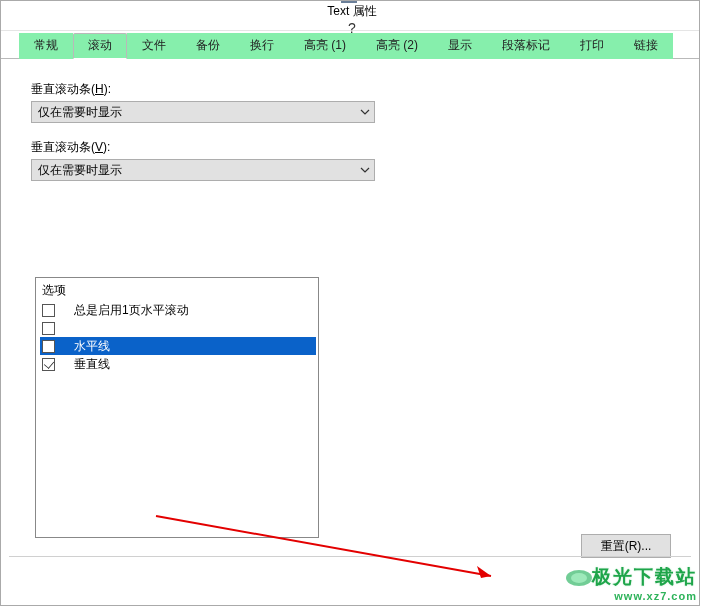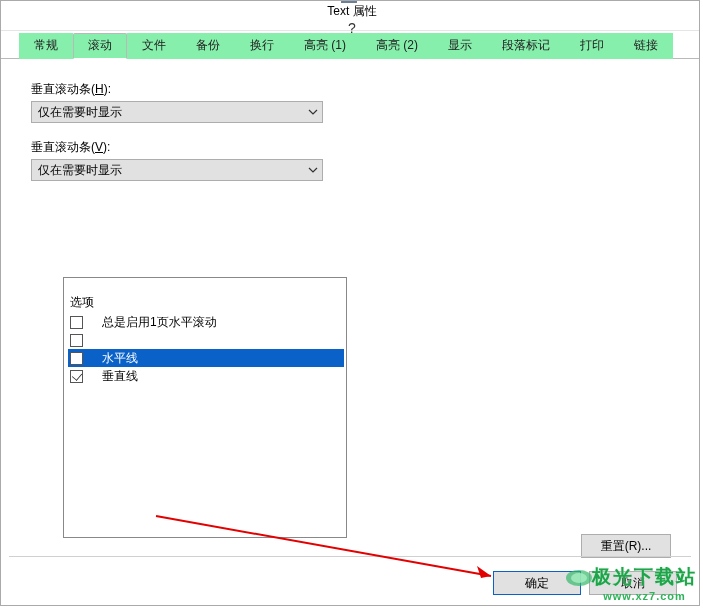--- a/index.html
+++ b/index.html
@@ -68,37 +68,36 @@
     border-bottom: 1px solid #fff;
     border-radius: 2px 2px 0 0;
   }
   .content {
     padding: 22px 28px 0 30px;
     position: relative;
   }
   .field-label { font-size: 12px; margin-bottom: 3px; display: block; color:#000;}
   .underline { text-decoration: underline; }
   .select {
-    width: 292px; height: 22px;
+    width: 344px; height: 22px;
     border: 1px solid #adadad;
     background: #e1e1e1;
     display: flex; align-items: center; justify-content: space-between;
     padding: 0 4px 0 6px;
     font-size: 12px; color: #000;
     margin-bottom: 16px;
   }
   .select .chev svg { width: 10px; height: 6px; display:block;}
   .options-box {
     position: absolute;
     left: 34px; top: 276px;
     width: 284px; height: 261px;
     border: 1px solid #888;
     background: #fff;
-    padding: 16px 2px 2px 4px;
-    margin-left: 28px;
+    padding: 4px 2px 2px 4px;
   }
   .options-title { font-size: 12px; margin-bottom: 2px; padding-left:2px;}
   .opt-row {
     display: flex; align-items: center;
     height: 18px; padding: 0 2px;
     cursor: default;
     gap: 15px;
   }
   .opt-row.selected { background: #0a62c9; color: #fff; }
   .cb {
@@ -138,21 +137,21 @@
     font-size: 12px; display:flex; align-items:center; justify-content:center;
     cursor: default;
   }
   .dlg-btn.default { border: 1px solid #0a62c9; }
   .arrow-svg {
     position:absolute; left:150px; top:510px; width:370px; height:85px;
     pointer-events:none;
   }
   .watermark {
     position:absolute; right:6px; bottom:6px;
-    pointer-events:none; text-align:center;
+    pointer-events:none; text-align:right;
     font-weight:bold;
   }
   .wm-main { font-size:19px; color:#1ea54a; text-shadow:0 0 2px #bfe9cc; letter-spacing:2px;}
   .wm-sub { font-size:11px; color:#2eb35a; letter-spacing:1px;}
   .wm-deco {
     position:absolute; right:110px; bottom:20px; width:28px; height:20px;
   }
 </style>
 </head>
 <body>
@@ -238,24 +237,20 @@
 
   <div class="reset-btn">重置(R)...</div>
 
   <div class="bottom-sep"></div>
 
   <svg class="arrow-svg" viewBox="0 0 370 85">
     <line x1="5" y1="5" x2="340" y2="65" stroke="#e30000" stroke-width="2"></line>
     <polygon points="340,65 326,55 330,67" fill="#e30000"></polygon>
   </svg>
 
-  <div class="bottom-bar">
-    <div class="dlg-btn default">确定</div>
-    <div class="dlg-btn">取消</div>
-  </div>
 
 </div>
 
 <svg class="wm-deco" viewBox="0 0 28 20">
   <ellipse cx="14" cy="10" rx="13" ry="8" fill="#36b86a" opacity="0.7"></ellipse>
   <ellipse cx="14" cy="10" rx="8" ry="5" fill="#a8f0c3" opacity="0.8"></ellipse>
 </svg>
 <div class="watermark">
   <div class="wm-main">极光下载站</div>
   <div class="wm-sub">www.xz7.com</div>

